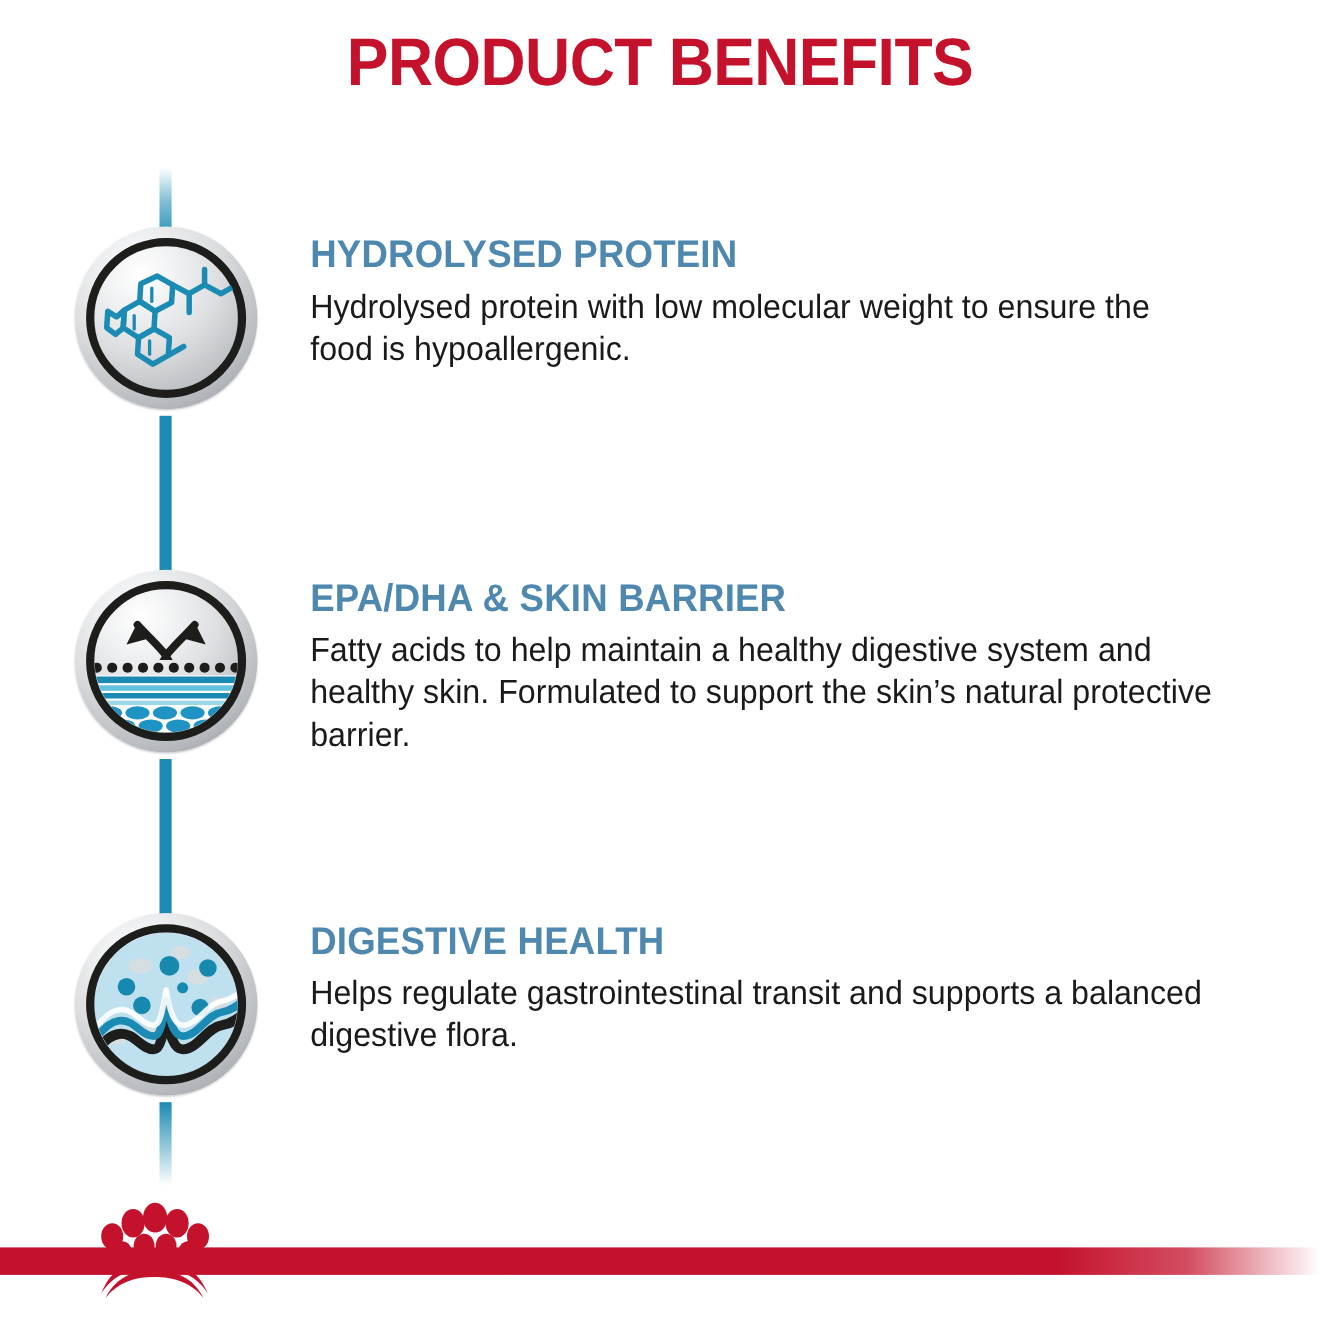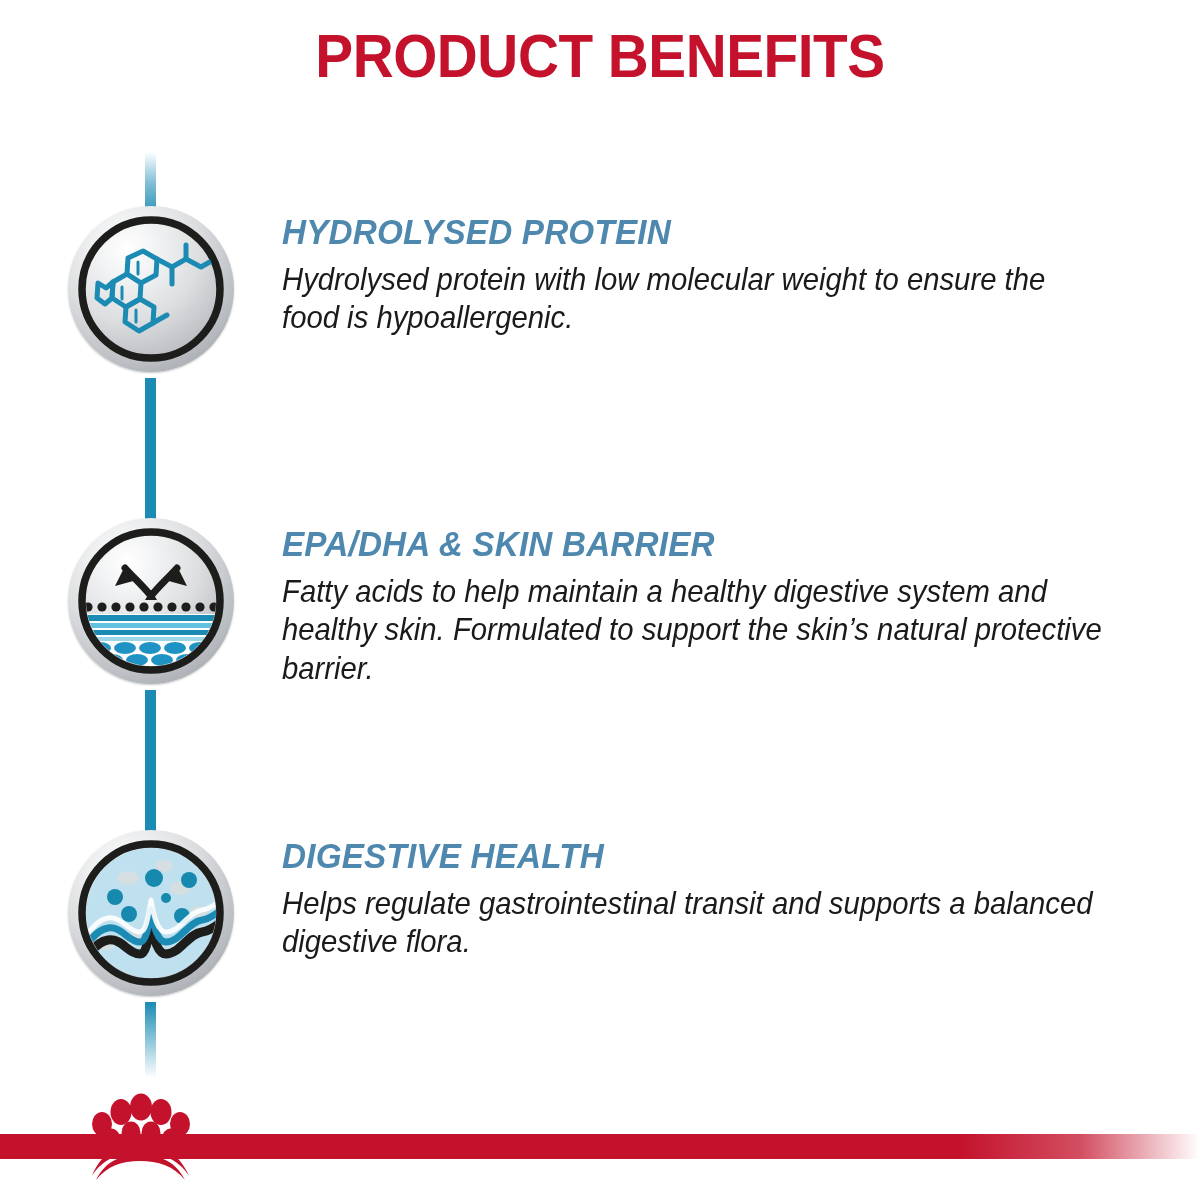--- a/index.html
+++ b/index.html
@@ -51,21 +51,21 @@
     position:absolute;
     left:68px;top:0;
     width:166px;height:166px;
     border-radius:50%;
     background:
       radial-gradient(circle at 36% 26%, #ffffff 0%, #f2f3f4 18%, #dcdee0 44%, #b9bcc0 72%, #9fa3a8 88%, #c9ccd0 100%);
     box-shadow:0 1px 2px rgba(0,0,0,0.22);
   }
   .badge svg{display:block;width:166px;height:166px;}
 
-  .txt{position:absolute;left:282px;width:860px;font-style:italic;}
+  .txt{position:absolute;left:282px;width:860px;}
   .head{
     font-family:"Liberation Sans Narrow","Liberation Sans",sans-serif;
     font-weight:bold;
     font-size:35px;
     letter-spacing:0.2px;
     color:#4E88AE;
     transform:scaleX(0.95);
     transform-origin:left center;
     line-height:1.05;
     margin:0 0 9px 0;

